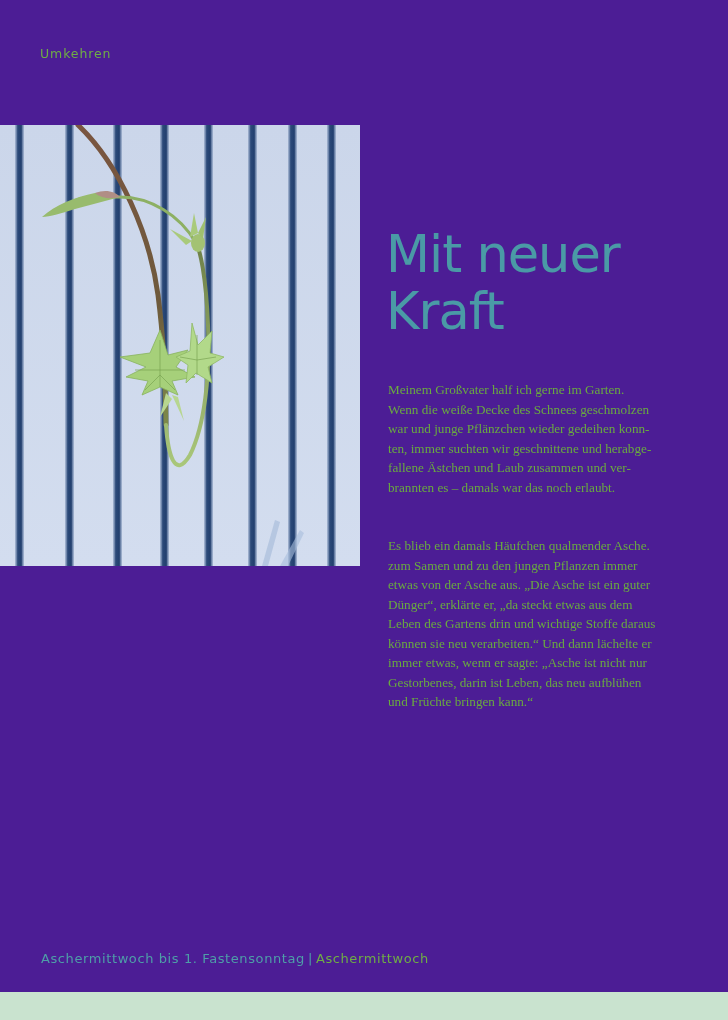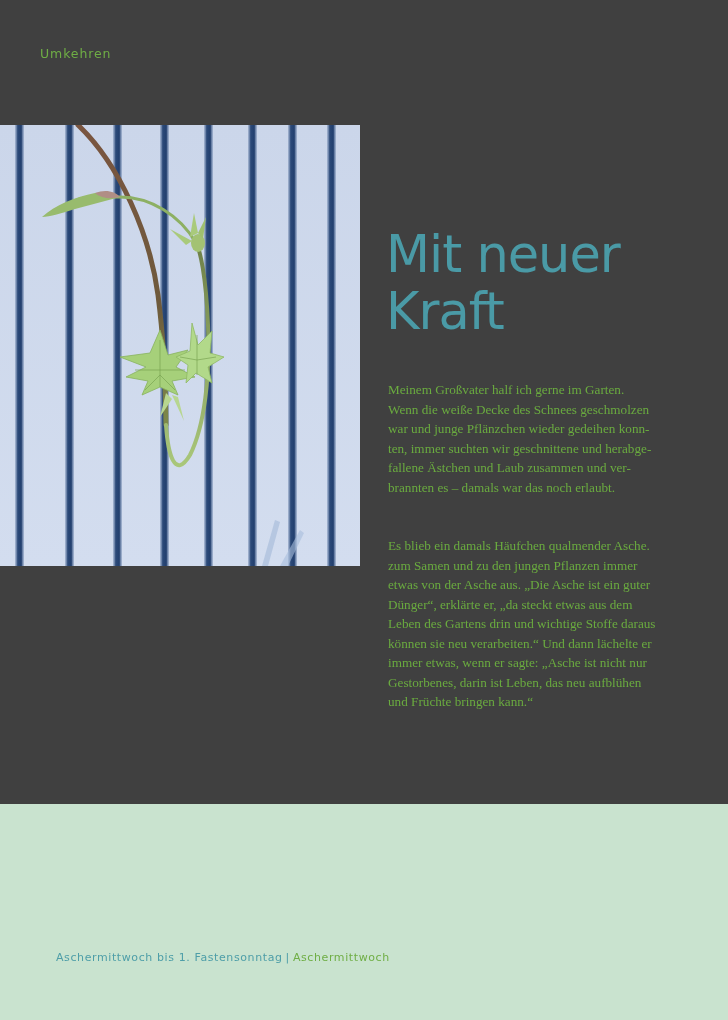--- a/index.html
+++ b/index.html
@@ -9,22 +9,22 @@
     body {
       width: 728px;
       height: 1020px;
       background: #c9e3cf;
       position: relative;
       overflow: hidden;
     }
     .page {
       position: absolute;
       left: 0; top: 0;
-      width: 728px; height: 804px;
-      background: #404040;
+      width: 728px; height: 992px;
+      background: #4c1d95;
     }
     .section-label {
       position: absolute;
       left: 40px;
       top: 46px;
       font-family: "DejaVu Sans", sans-serif;
       font-size: 12.5px;
       letter-spacing: 0.9px;
       color: #6fae45;
     }
@@ -68,24 +68,24 @@
       color: #6aab3f;
     }
     .body-text .line {
       display: block;
       white-space: nowrap;
     }
     .para-1 { top: 380px; }
     .para-2 { top: 536px; }
     .footer {
       position: absolute;
-      left: 56px;
+      left: 41px;
       top: 951px;
       font-family: "DejaVu Sans", sans-serif;
-      font-size: 11px;
+      font-size: 13px;
       letter-spacing: 0.6px;
       white-space: nowrap;
     }
     .footer .range { color: #4e9ea8; }
     .footer .sep { color: #4e9ea8; padding: 0 3px; }
     .footer .day { color: #6fae45; }
   </style>
 </head>
 <body>
 

